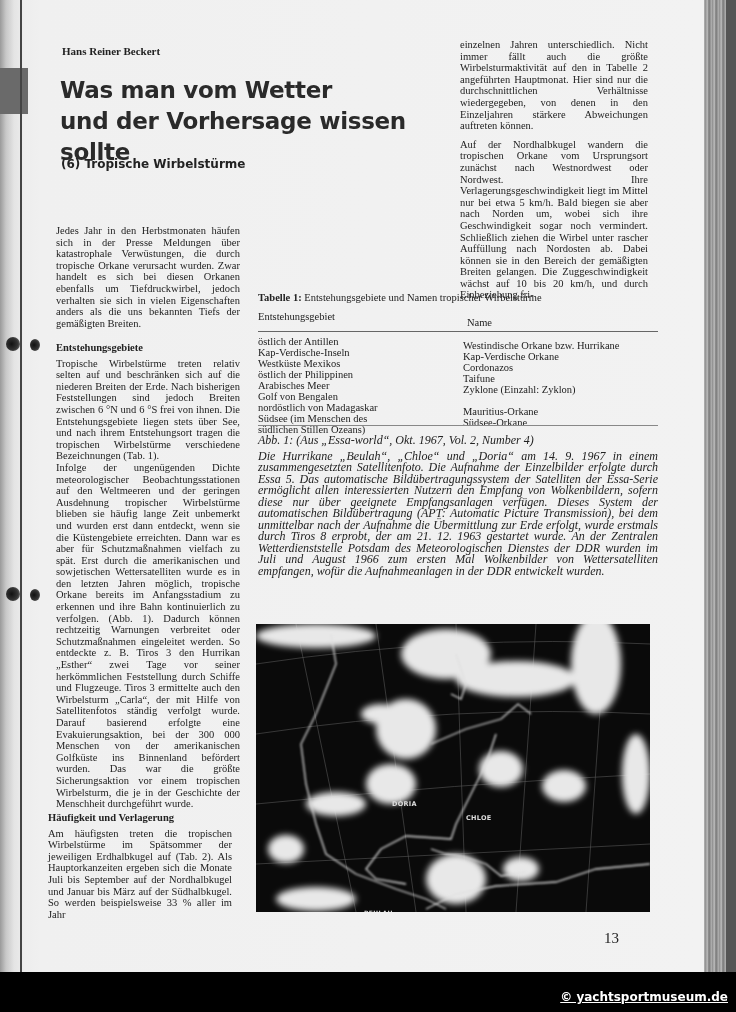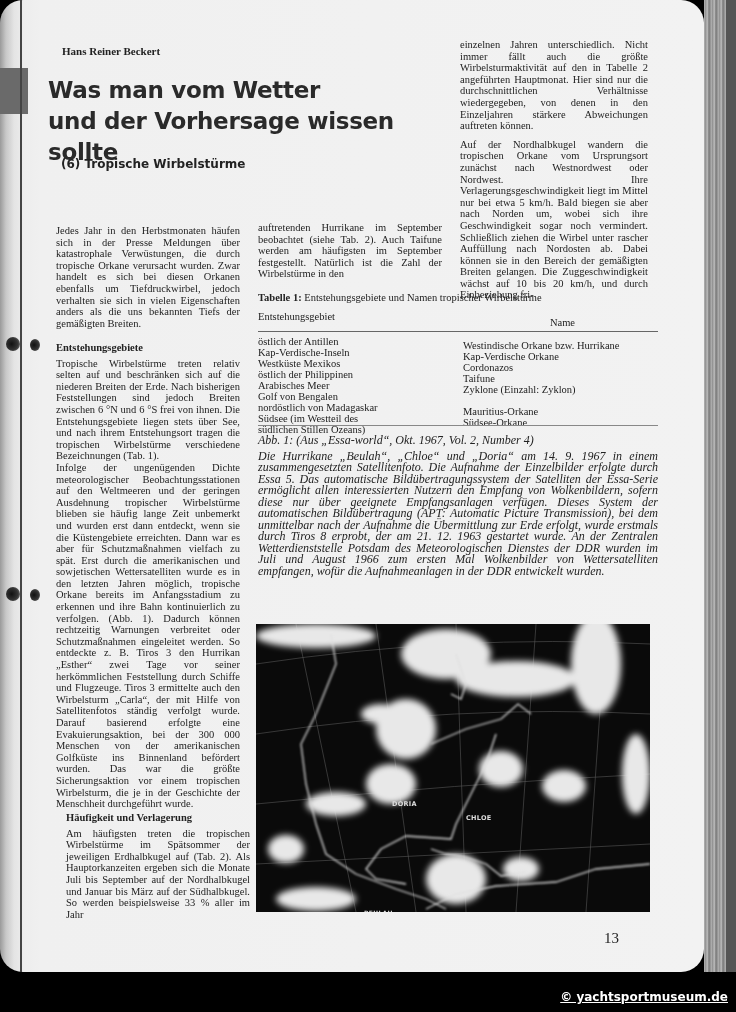--- a/index.html
+++ b/index.html
@@ -4,53 +4,52 @@
 <style>
   html, body { margin:0; padding:0; }
   body {
     width:736px; height:1012px; overflow:hidden; position:relative;
     background:#000;
     font-family:"Liberation Serif", serif;
   }
   .page {
     position:absolute; left:0; top:0; width:704px; height:972px;
     background:linear-gradient(90deg,#9a9a9a 0px,#c8c8c8 6px,#e4e4e4 14px,#ededed 24px,#f0f0f0 40px,#f2f2f2 100%);
-    border-radius:23px;
   }
   .gutter-line { position:absolute; left:20px; top:0; width:2px; height:972px; background:#444; }
   .left-strip-dark { position:absolute; left:0; top:68px; width:28px; height:46px; background:#6a6a6a; }
   .punch-hole { position:absolute; width:14px; height:14px; border-radius:50%; background:radial-gradient(circle at 40% 50%,#111 0%,#333 55%,#888 100%); }
   .book-edge {
     position:absolute; left:704px; top:0; width:32px; height:972px;
     background:repeating-linear-gradient(90deg,#b5b5b5 0px,#8a8a8a 2px,#c9c9c9 3px,#777 5px,#a2a2a2 7px);
   }
   .book-edge-outer { position:absolute; left:726px; top:0; width:10px; height:972px; background:#555; }
   .bottom-bar { position:absolute; left:0; top:972px; width:736px; height:40px; background:#000; }
   .watermark {
     position:absolute; right:8px; top:990px; color:#fff;
     font-family:"DejaVu Sans", sans-serif; font-size:12px; font-weight:bold;text-decoration:underline;
   }
 
   .author { position:absolute; left:62px; top:45px; font-size:11px; font-weight:bold; color:#222; }
   .title {
-    position:absolute; left:48px; top:75px; width:400px;
+    position:absolute; left:60px; top:75px; width:400px;
     font-family:"DejaVu Sans", sans-serif; font-weight:bold; font-size:23px; line-height:31px; color:#2a2a2a;
     letter-spacing:-0.3px;
   }
   .subtitle {
     position:absolute; left:61px; top:157px;
     font-family:"DejaVu Sans", sans-serif; font-weight:bold; font-size:12px; color:#222;
   }
 
   .col { position:absolute; font-size:10.5px; line-height:11.6px; color:#222; text-align:justify; hyphens:manual; }
   .col p { margin:0 8px 7px 0; }
   .col h3 { margin:0 0 4px 0; font-size:10.5px; font-weight:bold; }
   .col-left { left:56px; top:225px; width:192px; }
   .col-left-2 { left:56px; top:342px; width:192px; }
-  .col-left-3 { left:66px; top:812px; width:192px; }
+  .col-left-3 { left:48px; top:812px; width:192px; }
   .col-mid { left:258px; top:222px; width:192px; }
   .col-right { left:460px; top:39px; width:196px; }
 
   .table-wrap { position:absolute; left:258px; top:292px; width:400px; font-size:10.5px; color:#222; }
   .table-caption { margin-bottom:3px; }
   .table-caption b { font-weight:bold; }
   .table-head { display:flex; border-bottom:1px solid #666; padding-bottom:3px; margin-bottom:4px;margin-top:8px; }
   .th-area { width:205px; }
   .th-name { width:195px; padding-left:8px; padding-top:6px; }
   .table-body { display:flex; line-height:11px; }
@@ -99,48 +98,45 @@
     <h3>Entstehungsgebiete</h3>
     <p style="margin-bottom:0">Tropische Wirbelstürme treten relativ selten auf und beschränken sich auf die niederen Breiten der Erde. Nach bisherigen Feststellungen sind jedoch Breiten zwischen 6 °N und 6 °S frei von ihnen. Die Entstehungsgebiete liegen stets über See, und nach ihrem Entstehungsort tragen die tropischen Wirbelstürme verschiedene Bezeichnungen (Tab. 1).</p>
     <p>Infolge der ungenügenden Dichte meteorologischer Beobachtungsstationen auf den Weltmeeren und der geringen Ausdehnung tropischer Wirbelstürme blieben sie häufig lange Zeit unbemerkt und wurden erst dann entdeckt, wenn sie die Küstengebiete erreichten. Dann war es aber für Schutzmaßnahmen vielfach zu spät. Erst durch die amerikanischen und sowjetischen Wettersatelliten wurde es in den letzten Jahren möglich, tropische Orkane bereits im Anfangsstadium zu erkennen und ihre Bahn kontinuierlich zu verfolgen. (Abb. 1). Dadurch können rechtzeitig Warnungen verbreitet oder Schutzmaßnahmen eingeleitet werden. So entdeckte z. B. Tiros 3 den Hurrikan „Esther“ zwei Tage vor seiner herkömmlichen Feststellung durch Schiffe und Flugzeuge. Tiros 3 ermittelte auch den Wirbelsturm „Carla“, der mit Hilfe von Satellitenfotos ständig verfolgt wurde. Darauf basierend erfolgte eine Evakuierungsaktion, bei der 300 000 Menschen von der amerikanischen Golfküste ins Binnenland befördert wurden. Das war die größte Sicherungsaktion vor einem tropischen Wirbelsturm, die je in der Geschichte der Menschheit durchgeführt wurde.</p>
   </div>
 
   <div class="col col-left-3">
     <h3>Häufigkeit und Verlagerung</h3>
     <p>Am häufigsten treten die tropischen Wirbelstürme im Spätsommer der jeweiligen Erdhalbkugel auf (Tab. 2). Als Hauptorkanzeiten ergeben sich die Monate Juli bis September auf der Nordhalbkugel und Januar bis März auf der Südhalbkugel. So werden beispielsweise 33 % aller im Jahr</p>
   </div>
 
-  <div class="col col-mid">
-    <p>auftretenden Hurrikane im September beobachtet (siehe Tab. 2). Auch Taifune werden am häufigsten im September festgestellt. Natürlich ist die Zahl der Wirbelstürme in den</p>
-  </div>
 
   <div class="col col-right">
     <p>einzelnen Jahren unterschiedlich. Nicht immer fällt auch die größte Wirbelsturmaktivität auf den in Tabelle 2 angeführten Hauptmonat. Hier sind nur die durchschnittlichen Verhältnisse wiedergegeben, von denen in den Einzeljahren stärkere Abweichungen auftreten können.</p>
     <p>Auf der Nordhalbkugel wandern die tropischen Orkane vom Ursprungsort zunächst nach Westnordwest oder Nordwest. Ihre Verlagerungsgeschwindigkeit liegt im Mittel nur bei etwa 5 km/h. Bald biegen sie aber nach Norden um, wobei sich ihre Geschwindigkeit sogar noch vermindert. Schließlich ziehen die Wirbel unter rascher Auffüllung nach Nordosten ab. Dabei können sie in den Bereich der gemäßigten Breiten gelangen. Die Zuggeschwindigkeit wächst auf 10 bis 20 km/h, und durch Einbeziehung fri-</p>
   </div>
 
   <div class="table-wrap">
     <div class="table-caption">
       <b>Tabelle 1:</b>
       <span>Entstehungsgebiete und Namen tropischer Wirbelstürme</span>
     </div>
     <div class="table-head">
       <div class="th-area">Entstehungsgebiet</div>
-      <div class="th-name" style="text-align:center">Name</div>
+      <div class="th-name" style="text-align:left">Name</div>
     </div>
     <div class="table-body">
       <div class="tb-area" id="tb-area">
           <div class="tb-row">östlich der Antillen</div>
           <div class="tb-row">Kap-Verdische-Inseln</div>
           <div class="tb-row">Westküste Mexikos</div>
           <div class="tb-row">östlich der Philippinen</div>
           <div class="tb-row">Arabisches Meer</div>
           <div class="tb-row">Golf von Bengalen</div>
           <div class="tb-row">nordöstlich von Madagaskar</div>
-          <div class="tb-row">Südsee (im Westteil des</div>
+          <div class="tb-row">Südsee (im Menschen des</div>
           <div class="tb-row">südlichen Stillen Ozeans)</div>
         </div>
       <div class="tb-name" id="tb-name">
           <div class="tb-row">Westindische Orkane bzw. Hurrikane</div>
           <div class="tb-row">Kap-Verdische Orkane</div>
           <div class="tb-row">Cordonazos</div>
           <div class="tb-row">Taifune</div>
           <div class="tb-row">Zyklone (Einzahl: Zyklon)</div>
           <div class="tb-row spacer"></div>
           <div class="tb-row">Mauritius-Orkane</div>

